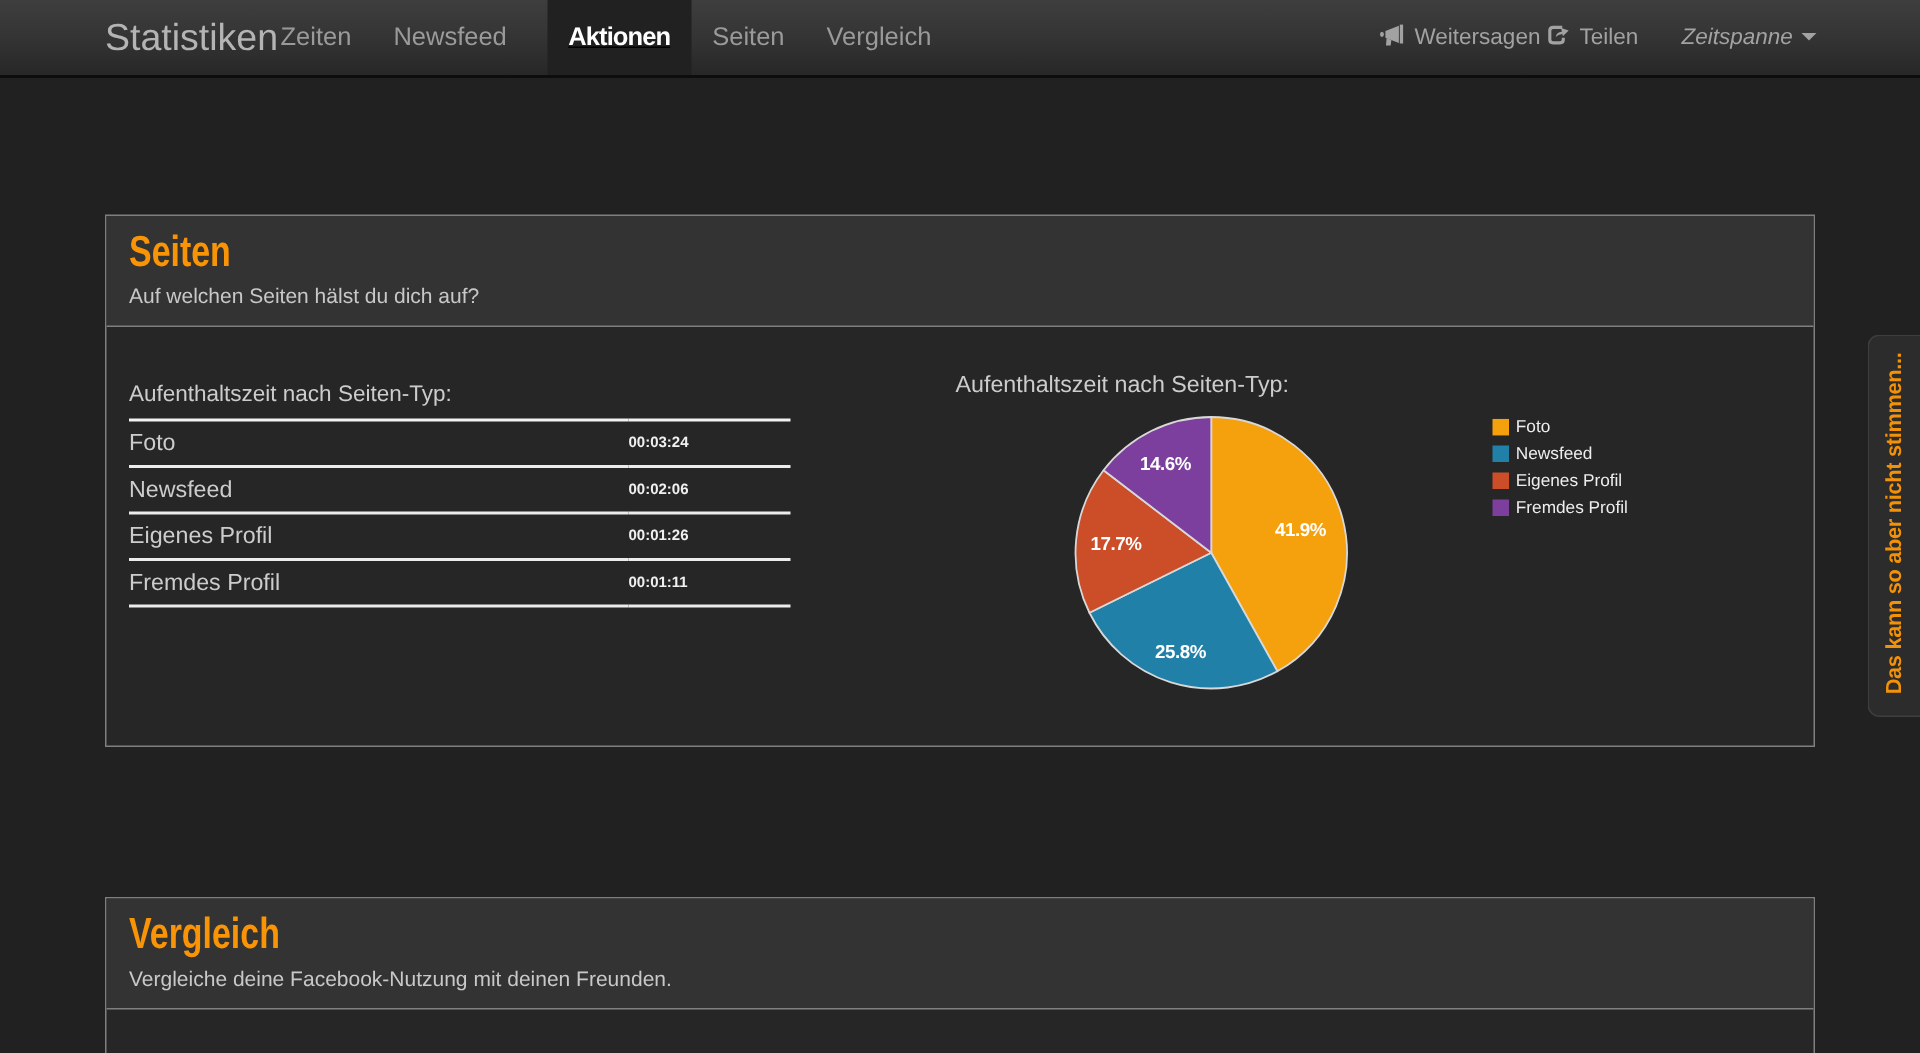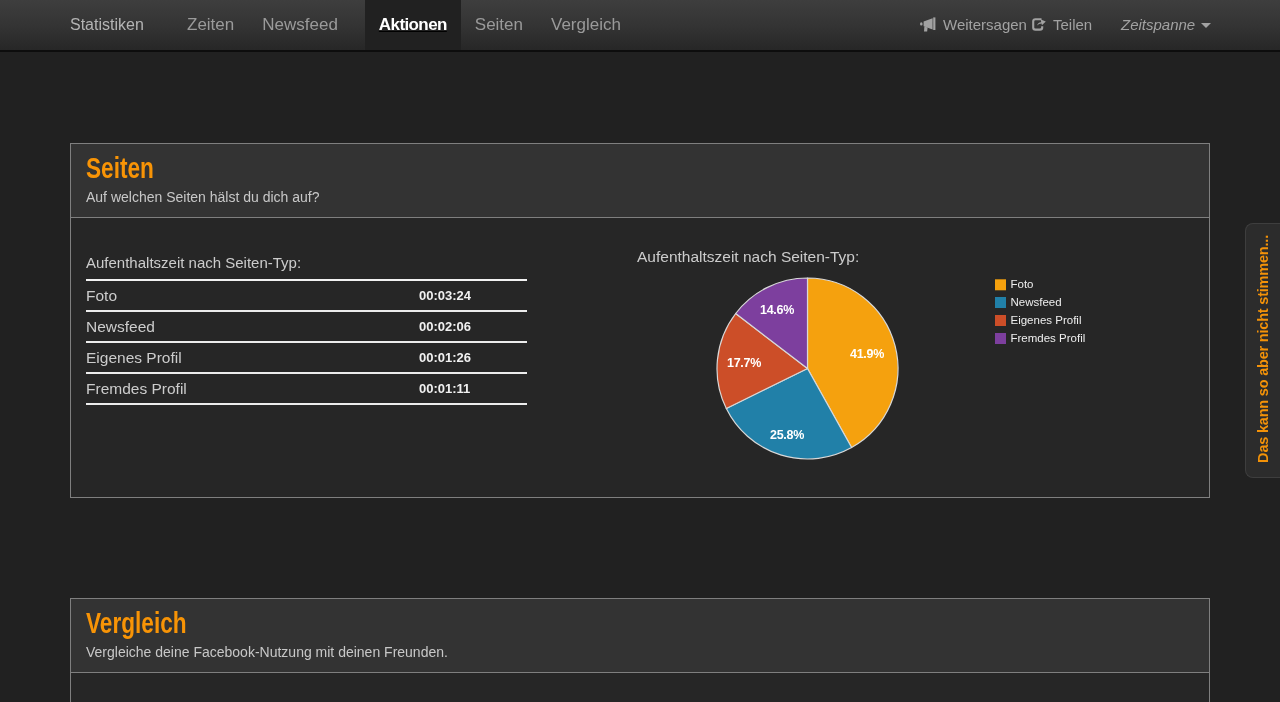--- a/index.html
+++ b/index.html
@@ -10,21 +10,21 @@
   position:relative;
 }
 
 .navbar {
   position:absolute; top:0; left:0; width:1280px; height:52px;
   background:linear-gradient(180deg,#3e3e3e 0%, #343434 50%, #272727 100%);
   border-bottom:2px solid #0d0d0d;
 }
 .brand {
   position:absolute; left:70px; top:0; line-height:50px;
-  font-size:16px; color:#b4b4b4;
+  font-size:25px; color:#b4b4b4;
 }
 .nav { position:absolute; left:173px; top:0; height:50px; list-style:none; }
 .nav li { float:left; height:50px; }
 .nav li.active { margin-left:13px;text-decoration:underline; }
 .nav li a {
   display:block; padding:0 14px; line-height:50px; font-size:17px;
   color:#9a9a9a; text-decoration:none; height:50px;
 }
 .nav li.active a { background:#212121; color:#fff; font-weight:bold; letter-spacing:-0.6px; }
 .nav-right a {
@@ -53,21 +53,21 @@
 .panel .hd p { font-size:14px; color:#c8c8c8; margin-top:6px; }
 #p1 { top:143px; height:355px; }
 #p2 { top:598px; height:200px; }
 
 .twrap { position:absolute; left:15px; top:36px; width:441px; }
 .twrap h3 { font-size:15px; font-weight:normal; color:#cccccc; height:19px; }
 .twrap table { width:441px; border-collapse:collapse; margin-top:6px; }
 .twrap tr { border-bottom:2px solid #ececec; }
 .twrap tr:first-child { border-top:2.5px solid #f2f2f2; }
 .twrap td { height:31.1px; font-size:15.5px; color:#cccccc; vertical-align:middle; }
-.twrap td.v { font-weight:bold; color:#f0f0f0; width:108px; font-size:13px; }
+.twrap td.v { font-weight:bold; color:#f0f0f0; width:108px; font-size:10px; }
 
 .feedback {
   position:absolute; right:0; top:223px; width:35px; height:255px;
   background:#2c2c2c; border:1px solid #3e3e3e; border-right:none;
   border-radius:8px 0 0 8px;
   display:flex; align-items:center; justify-content:center; padding-bottom:4px;
 }
 .feedback span {
   writing-mode:vertical-rl; transform:rotate(180deg);
   font-size:14.5px; font-weight:bold; color:#f39208; white-space:nowrap; letter-spacing:-0.2px;

